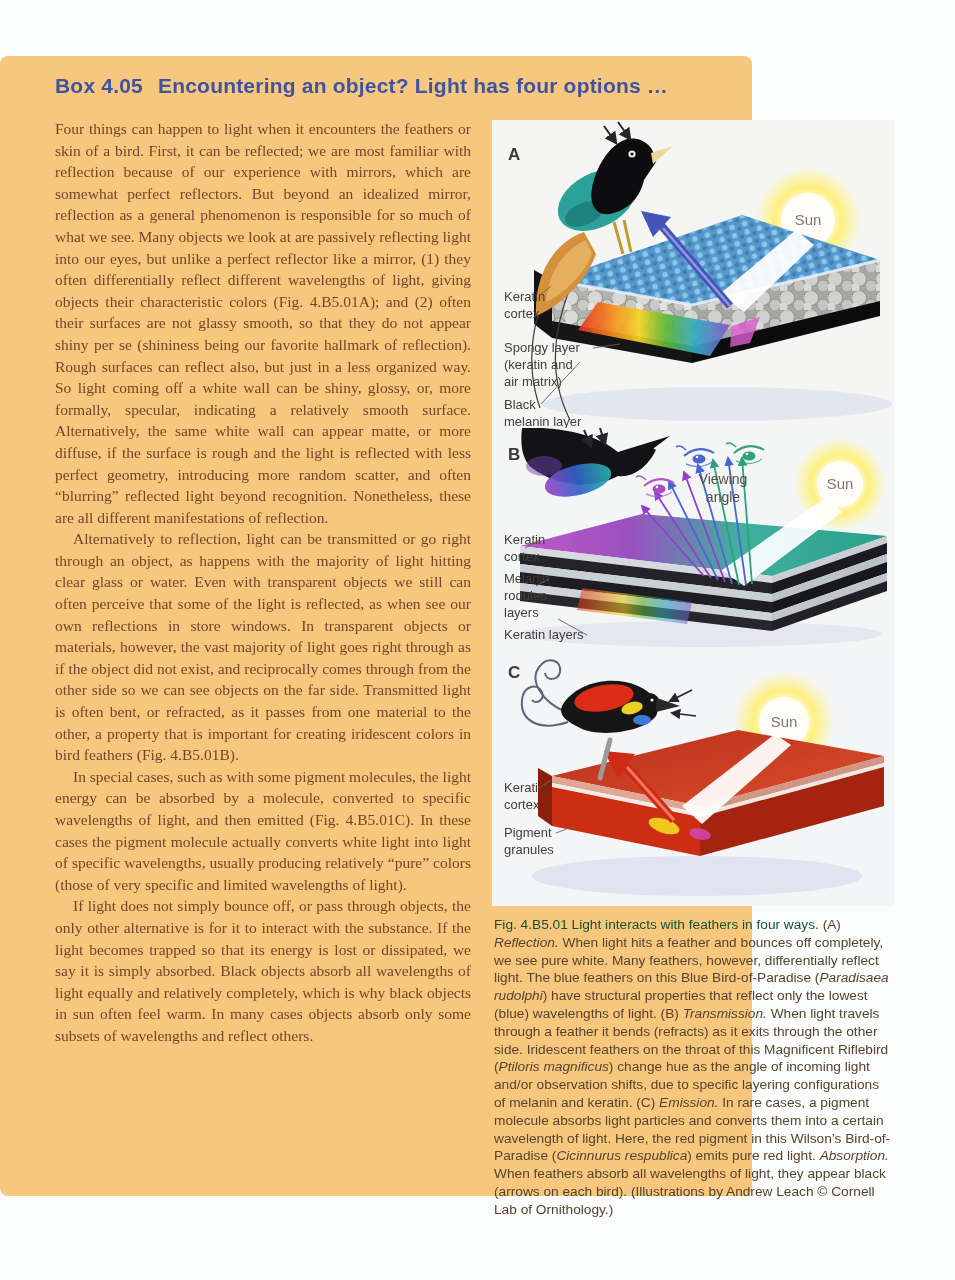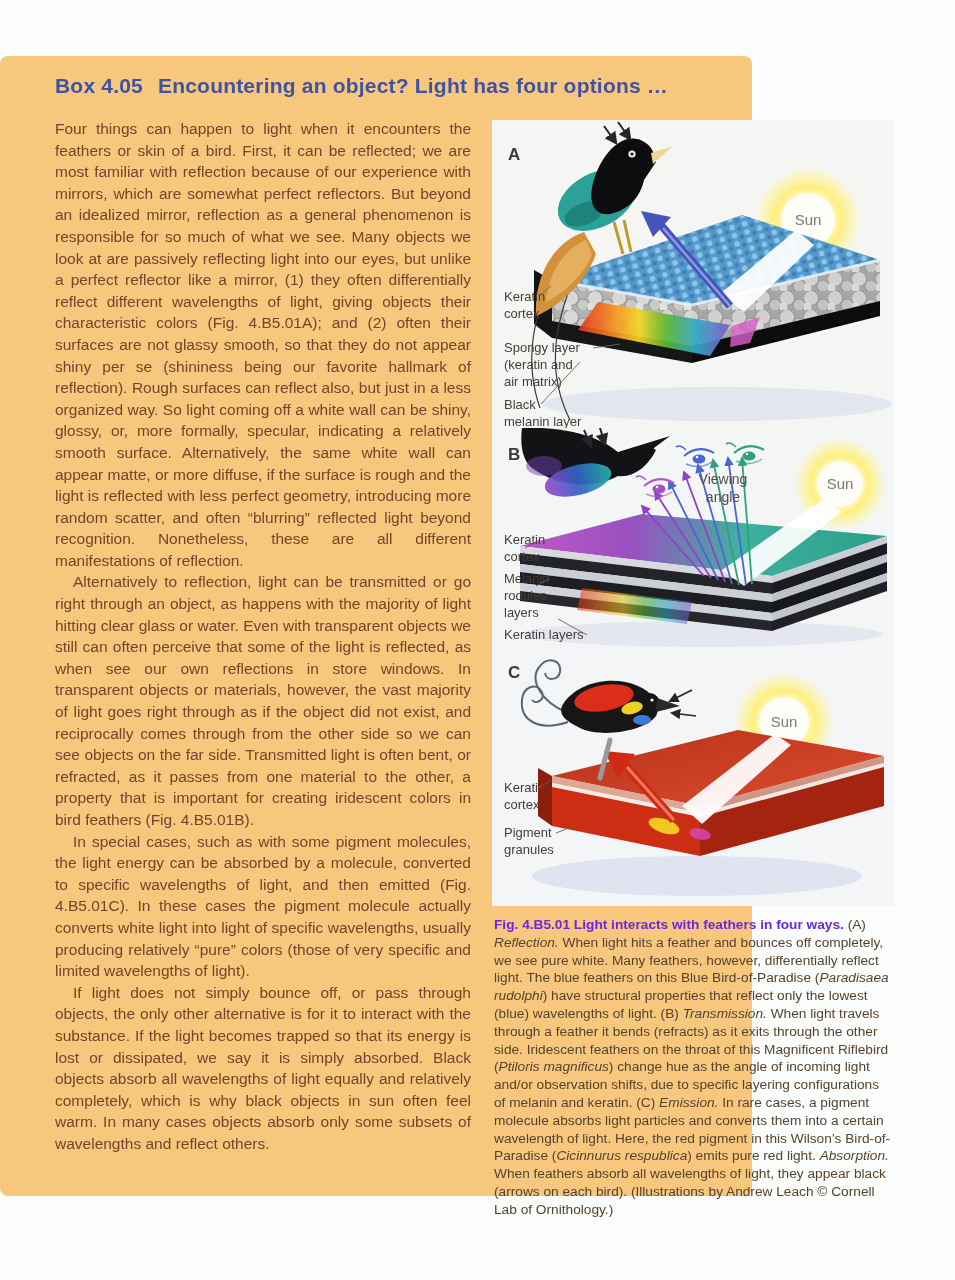--- a/index.html
+++ b/index.html
@@ -13,34 +13,34 @@
     position:absolute;left:0;top:56px;width:752px;height:1140px;
     background:#f7c77d;border-radius:8px;
   }
   .box-title{
     position:absolute;left:55px;top:18px;width:840px;
     font-size:21px;font-weight:bold;color:#3e53a2;letter-spacing:.2px;
   }
   .box-id{margin-right:15px;}
   .text-col{
     position:absolute;left:55px;top:62px;width:416px;
-    font-family:Liberation Sans, sans-serif;
+    font-family:Liberation Serif, serif;
     font-size:15.5px;line-height:21.6px;color:#71462a;
     text-align:justify;
   }
   .text-col p{margin:0;}
   .text-col p + p{text-indent:18px;}
   .figure-col{position:absolute;left:492px;top:64px;width:402px;}
   .figure-panel svg{display:block;}
   .caption{
     margin:10px 0 0 2px;width:398px;
     font-size:13.7px;line-height:17.8px;color:#56432f;
     text-align:left;
   }
-  .seg-b{font-weight:bold;color:#6d28d9;text-align:center;}
+  .seg-b{font-weight:normal;color:#14532d;text-align:center;}
   .seg-i{font-style:italic;margin-top:7px;}
   .panel-letter{font-size:17px;font-weight:bold;fill:#3c3a38;font-family:"Liberation Sans",sans-serif;}
   .diag-label{font-size:13px;fill:#443e38;font-family:"Liberation Sans",sans-serif;}
   .sun-label{font-size:15px;fill:#7a7874;font-family:"Liberation Sans",sans-serif;}
   .view-label{font-size:14px;fill:#504e4a;font-family:"Liberation Sans",sans-serif;}
   .leader{stroke:#6b6257;stroke-width:0.9;fill:none;}
 </style>
 </head>
 <body>
 

